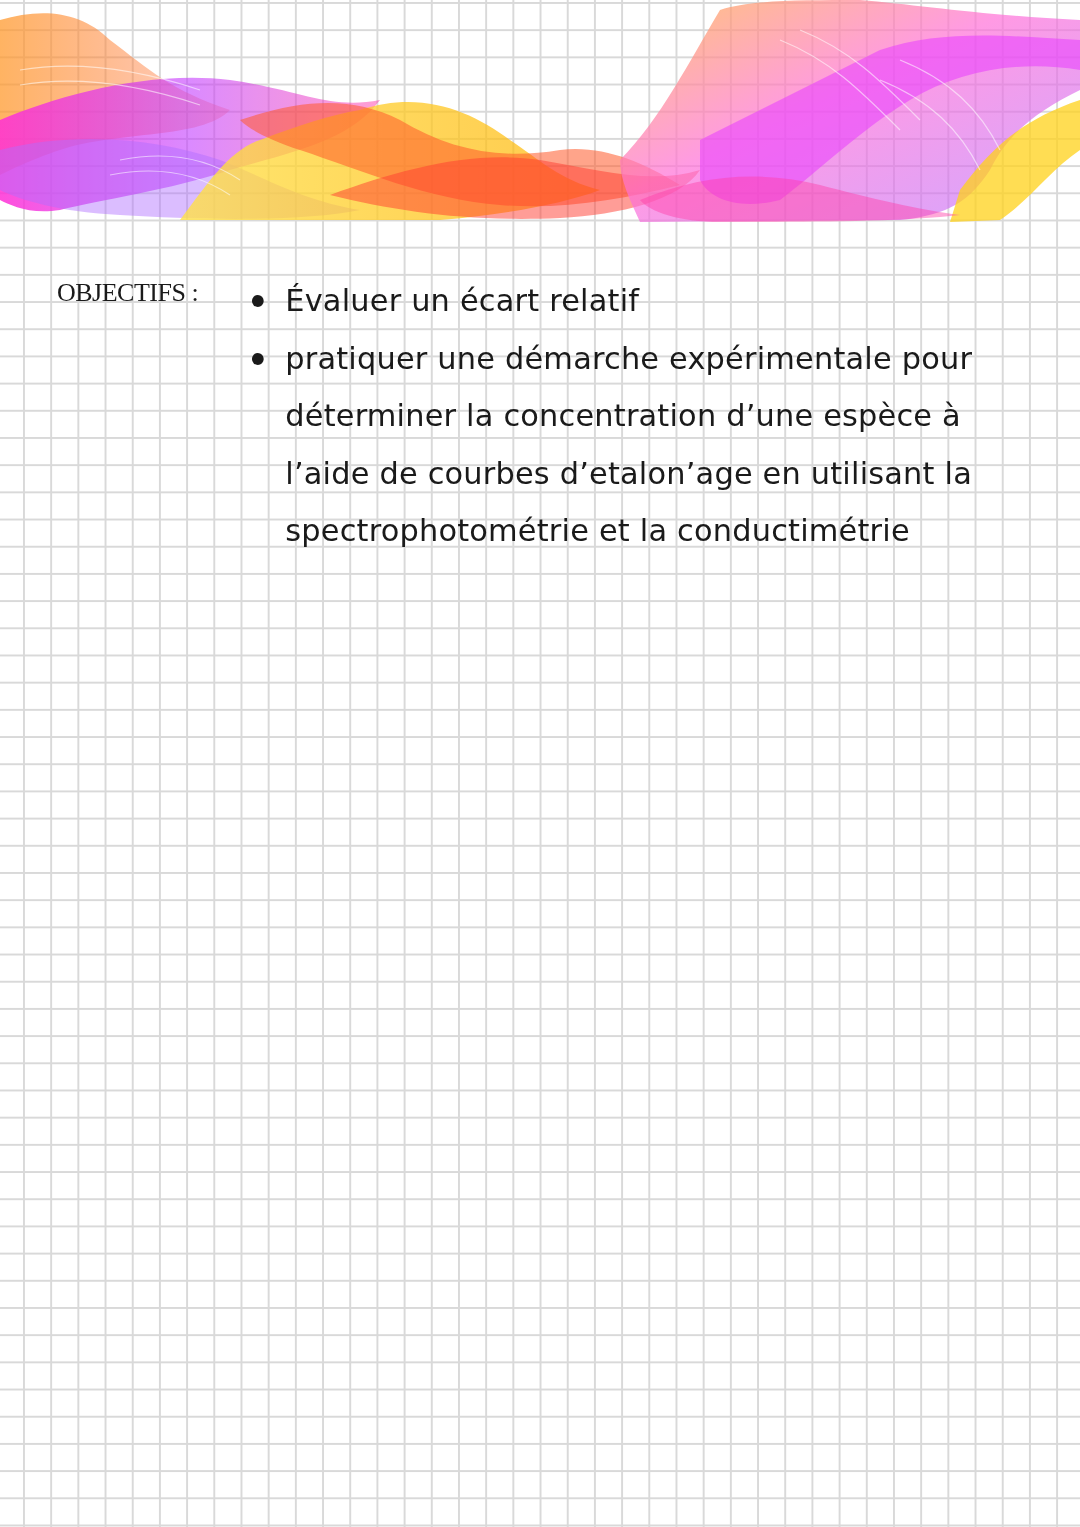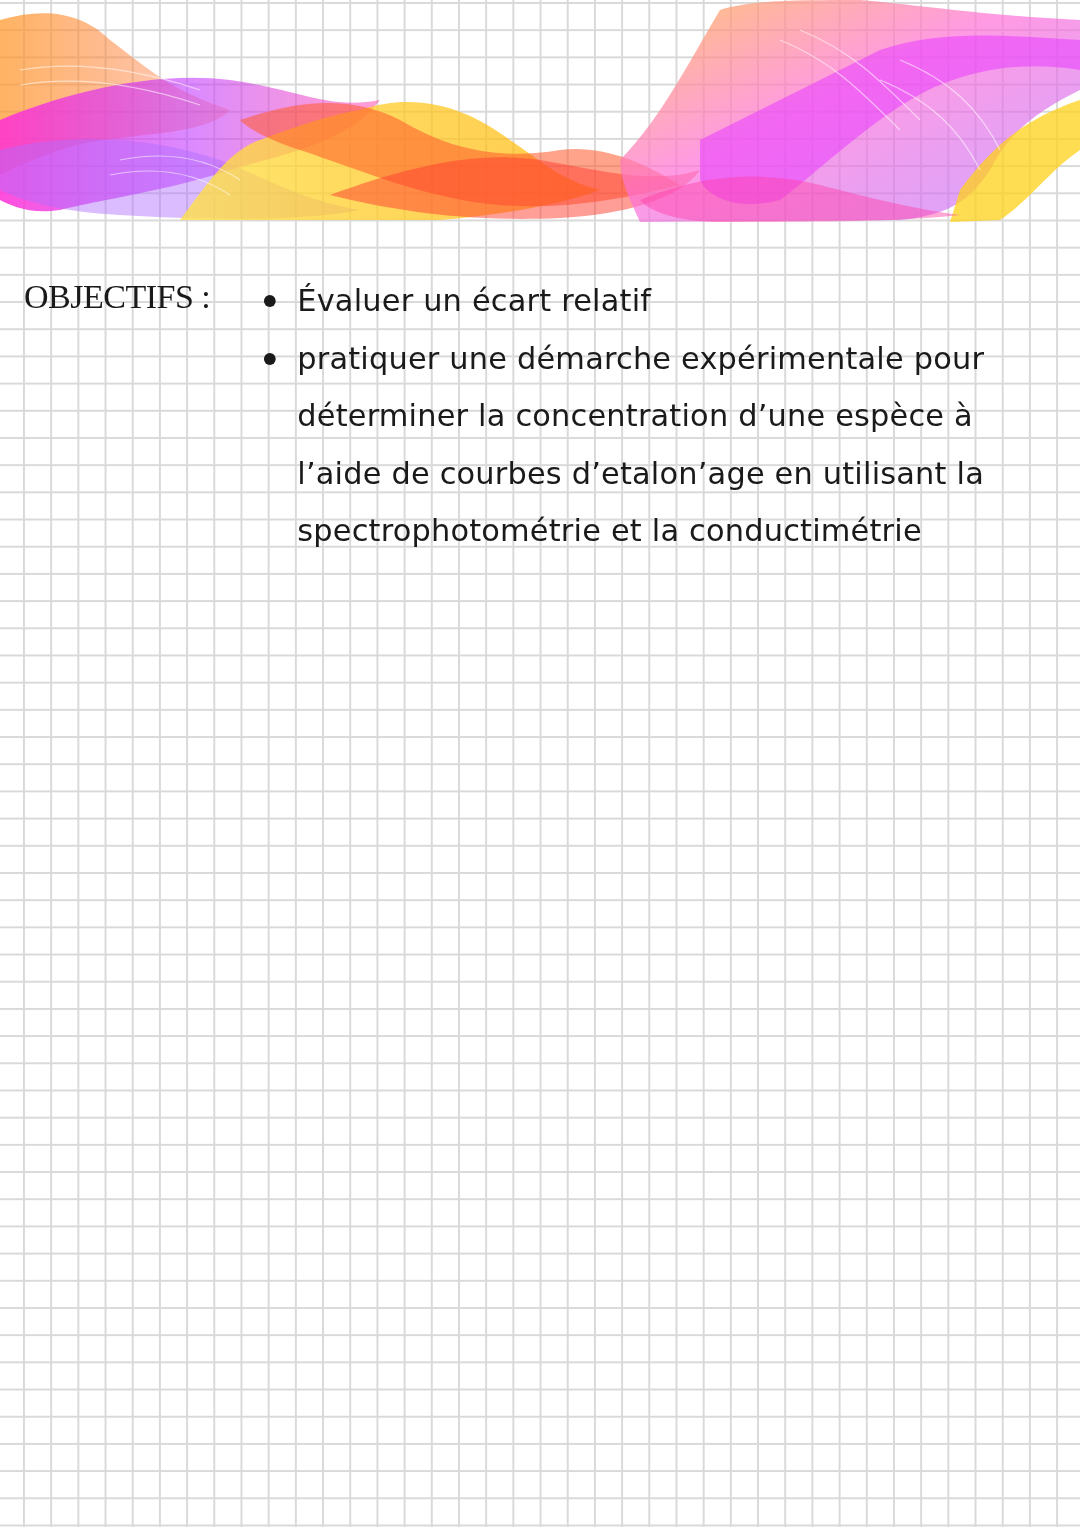--- a/index.html
+++ b/index.html
@@ -28,27 +28,28 @@
       position: absolute;
       left: 24px;
       top: 272px;
       width: 1040px;
     }
     .obj-label {
       position: absolute;
       left: 0;
       top: 6px;
       font-family: "Liberation Serif", serif;
-      font-size: 34px;
+      font-size: 26px;
       letter-spacing: -0.5px;
       color: #1a1a1a;
+      padding-left: 33px;
     }
     .obj-list {
       position: absolute;
-      left: 238px;
+      left: 226px;
       top: 0;
       margin: 0;
       padding: 0;
       list-style: none;
       width: 800px;
     }
     .obj-item {
       position: relative;
       padding-left: 36px;
       font-family: "DejaVu Sans", sans-serif;

